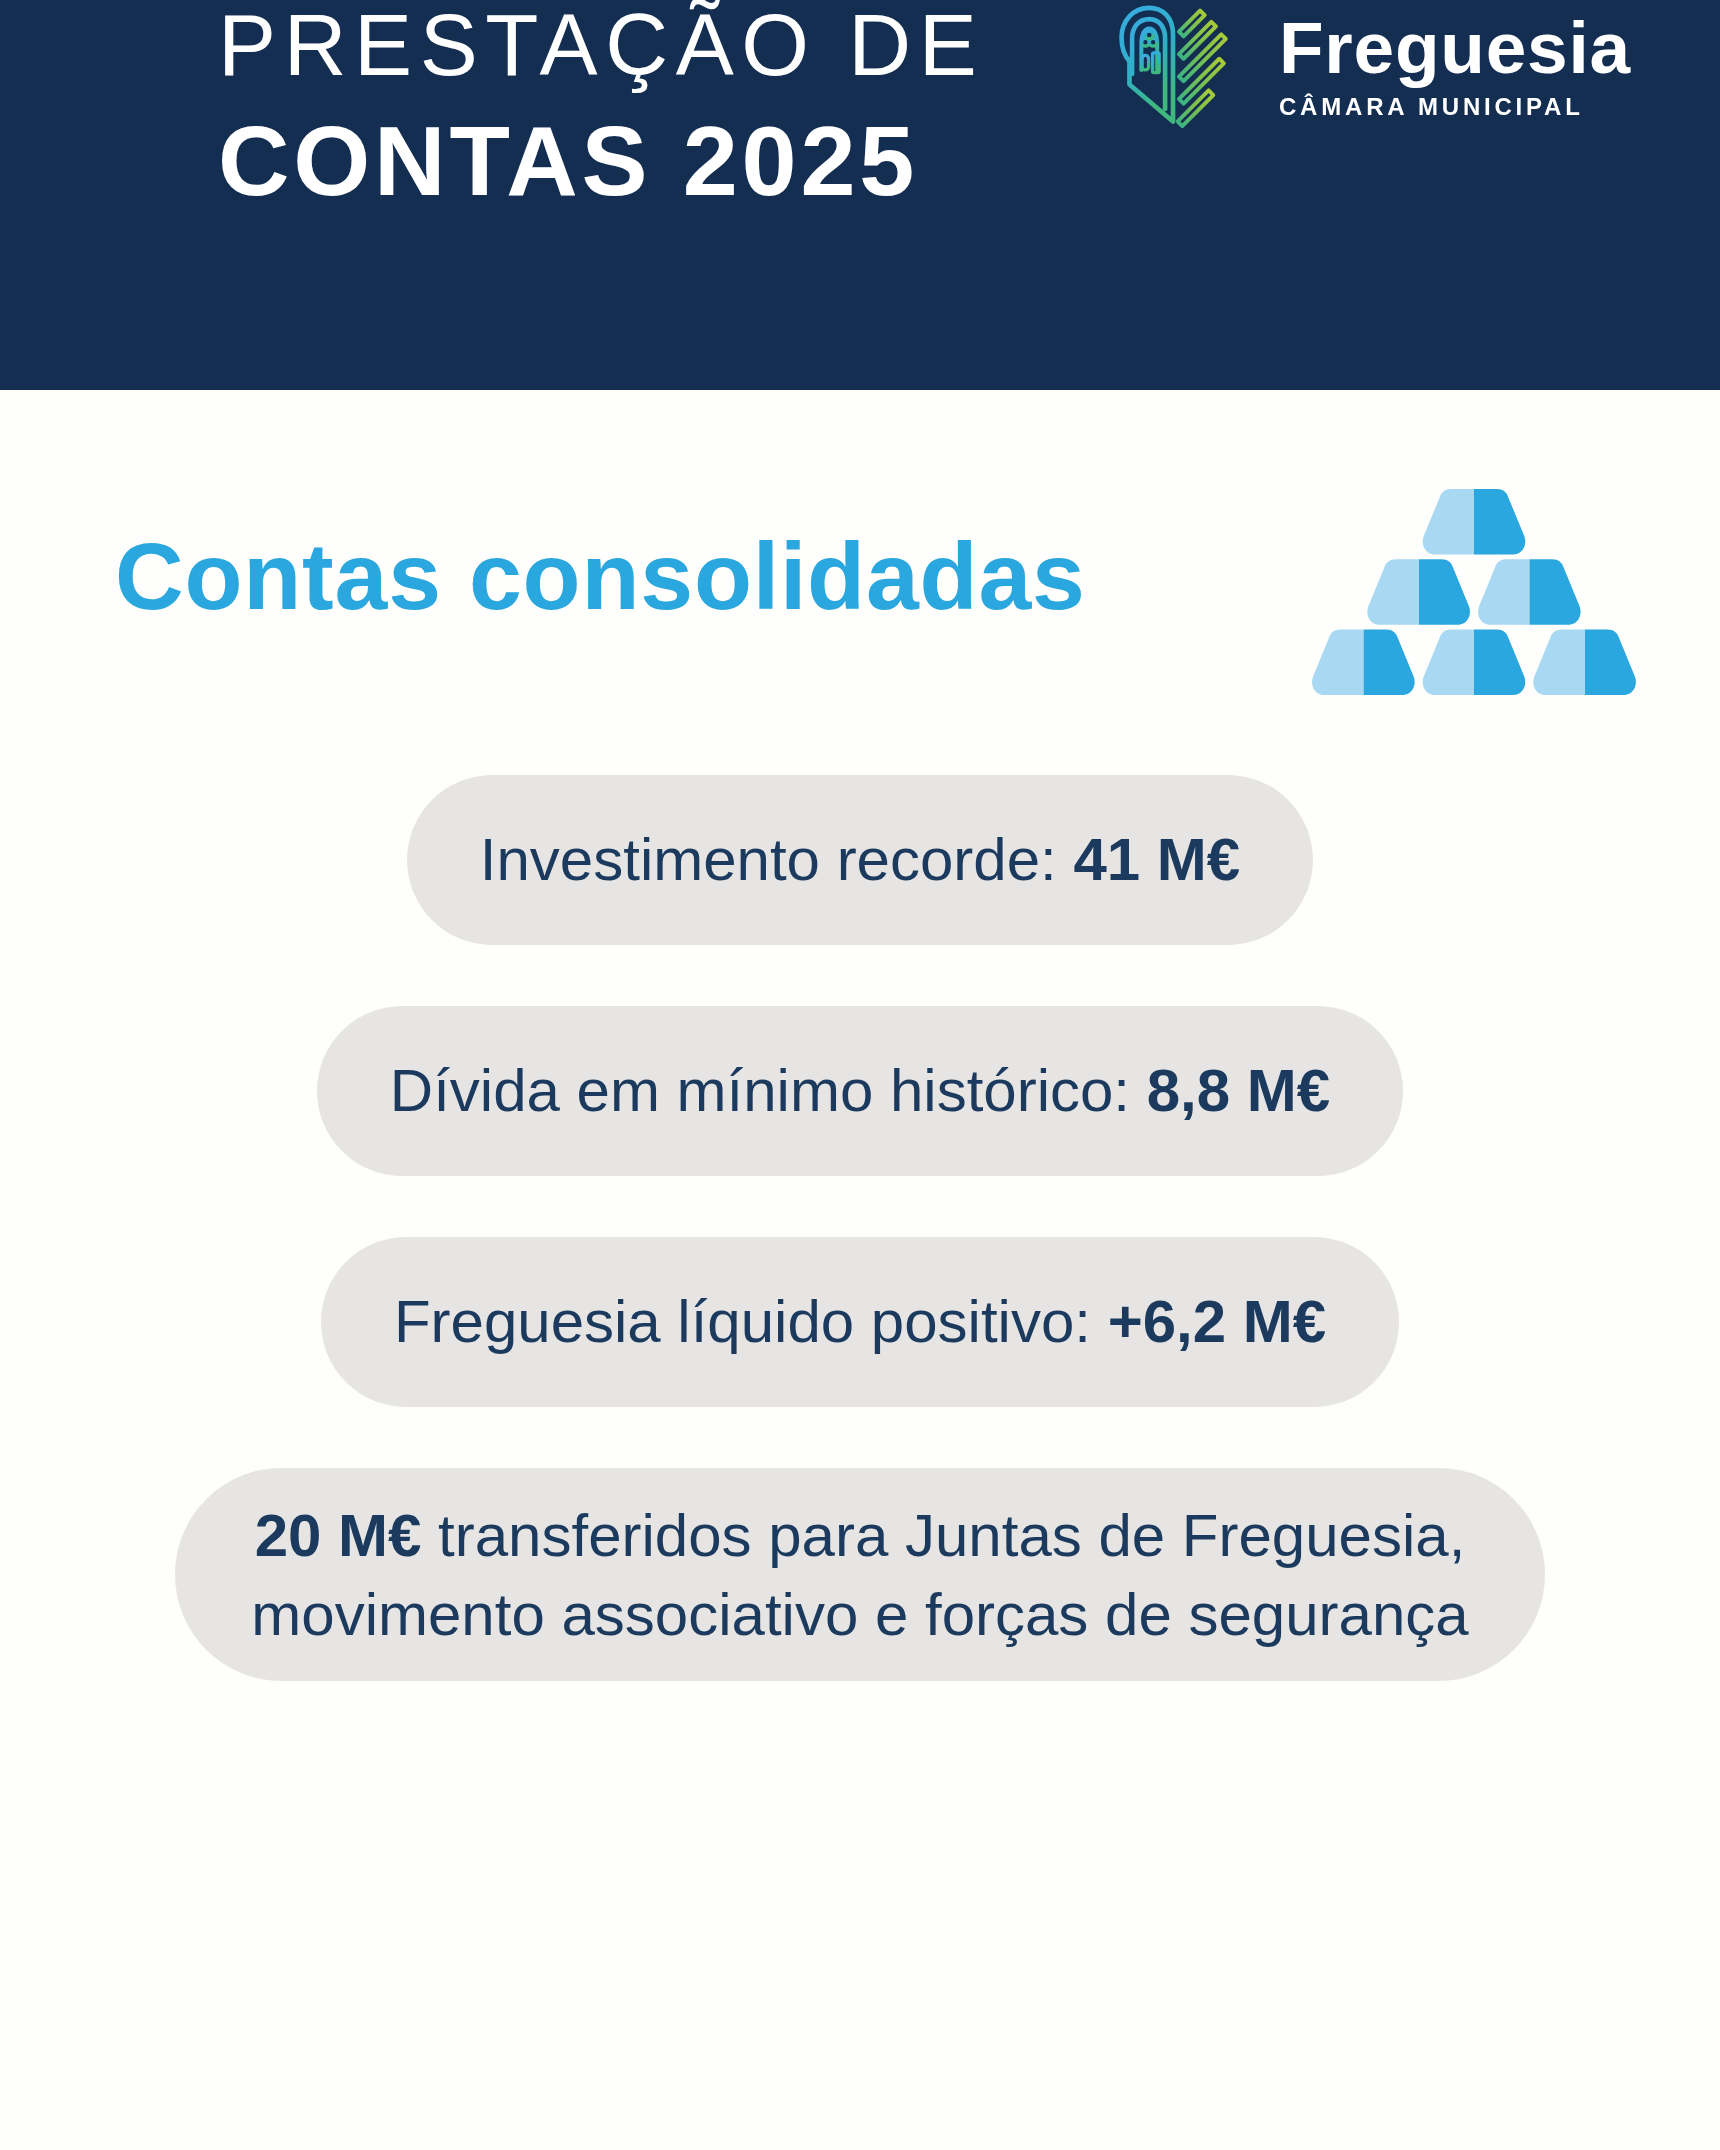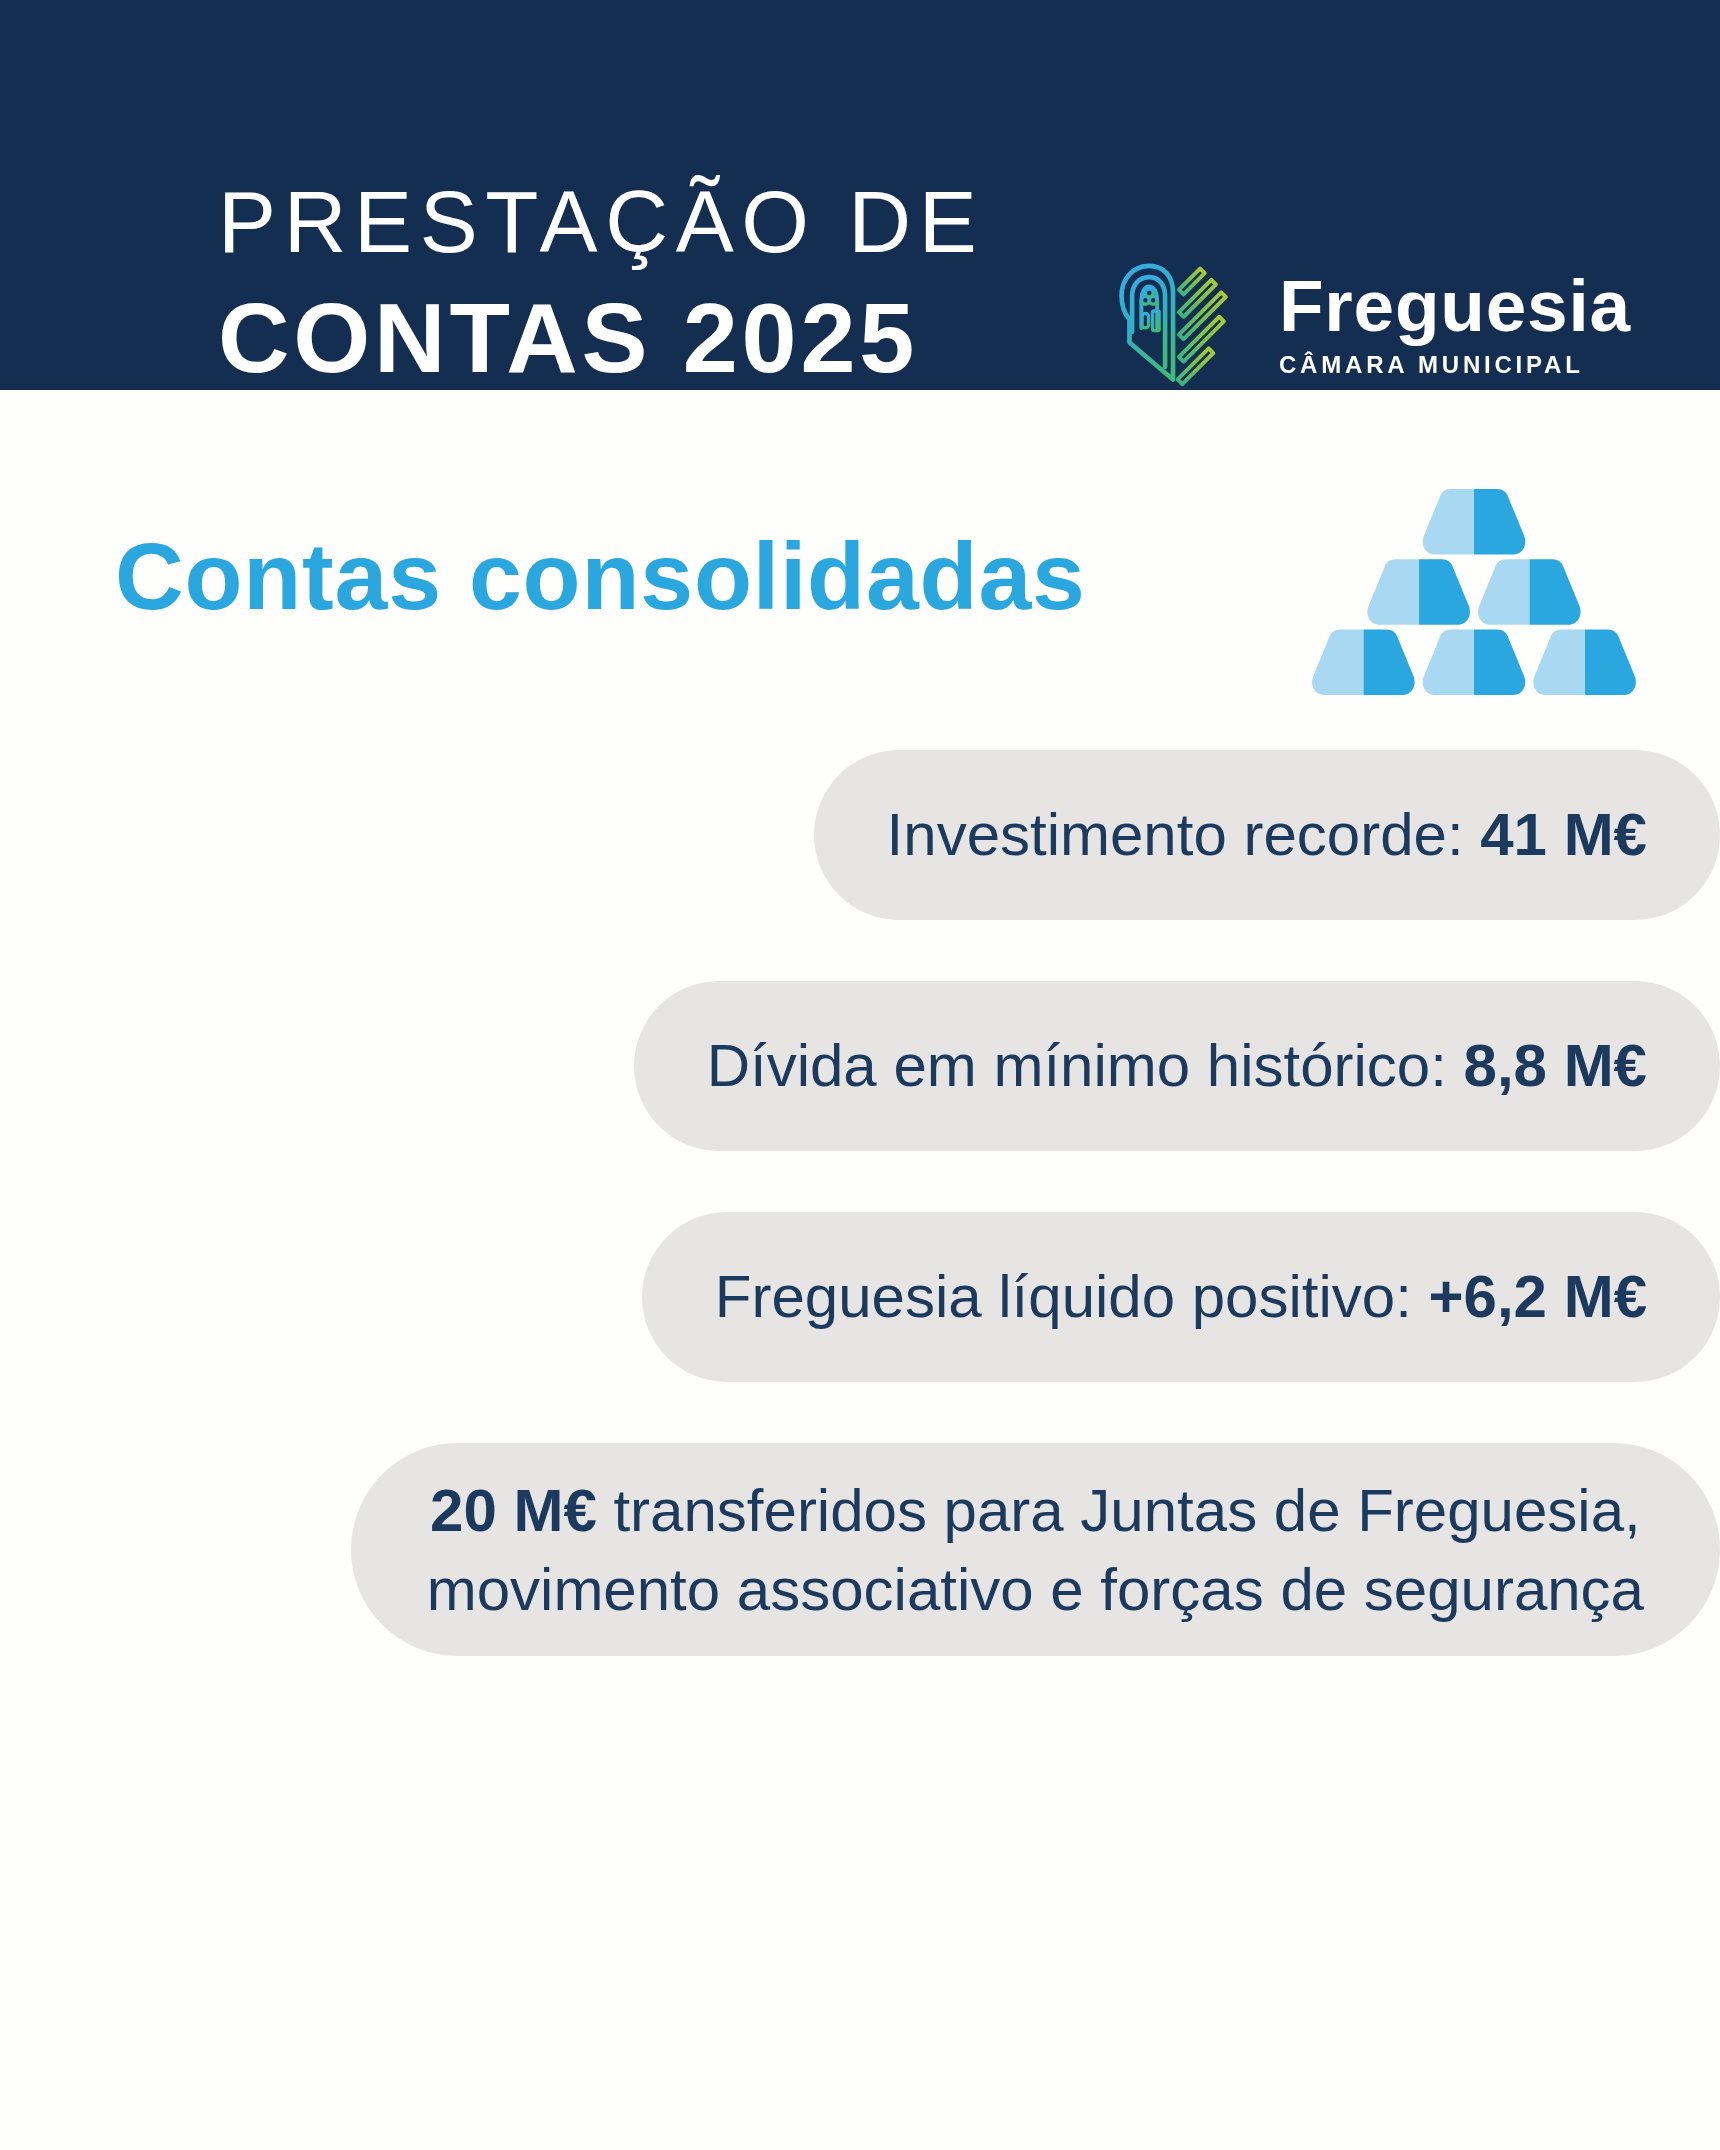--- a/index.html
+++ b/index.html
@@ -8,21 +8,21 @@
     background:#fefefd;
     font-family:"Liberation Sans","DejaVu Sans",sans-serif;
     position:relative;
     overflow:hidden;
   }
   
   .header {
     height:390px;
     background:#142e52;
     display:flex;
-    align-items:flex-end;
+    align-items:flex-start;
     justify-content:space-between;
     padding:0 89px 0 218px;
   }
   .h-title { display:flex; flex-direction:column; justify-content:center; }
   .h-line1 {
     color:#ffffff; font-size:87px; font-weight:400;
     letter-spacing:7.6px; line-height:1.04;
   }
   .h-line2 {
     color:#ffffff; font-size:99px; font-weight:700;
@@ -44,24 +44,24 @@
   .section-title {
     margin-top:40px;
     color:#2aa7de;
     font-size:95px;
     font-weight:700;
     letter-spacing:0.8px;
     line-height:1;
   }
   
   .stats {
-    margin-top:55px;
+    margin-top:80px;
     display:flex;
     flex-direction:column;
-    align-items:flex-end;
+    align-items:center;
   }
   .pill {
     background:#e6e5e3;
     color:#1b3a5e;
     border-radius:168px;
     font-size:60px;
     font-weight:400;
     line-height:1;
     padding:55px 73px;
     white-space:nowrap;

